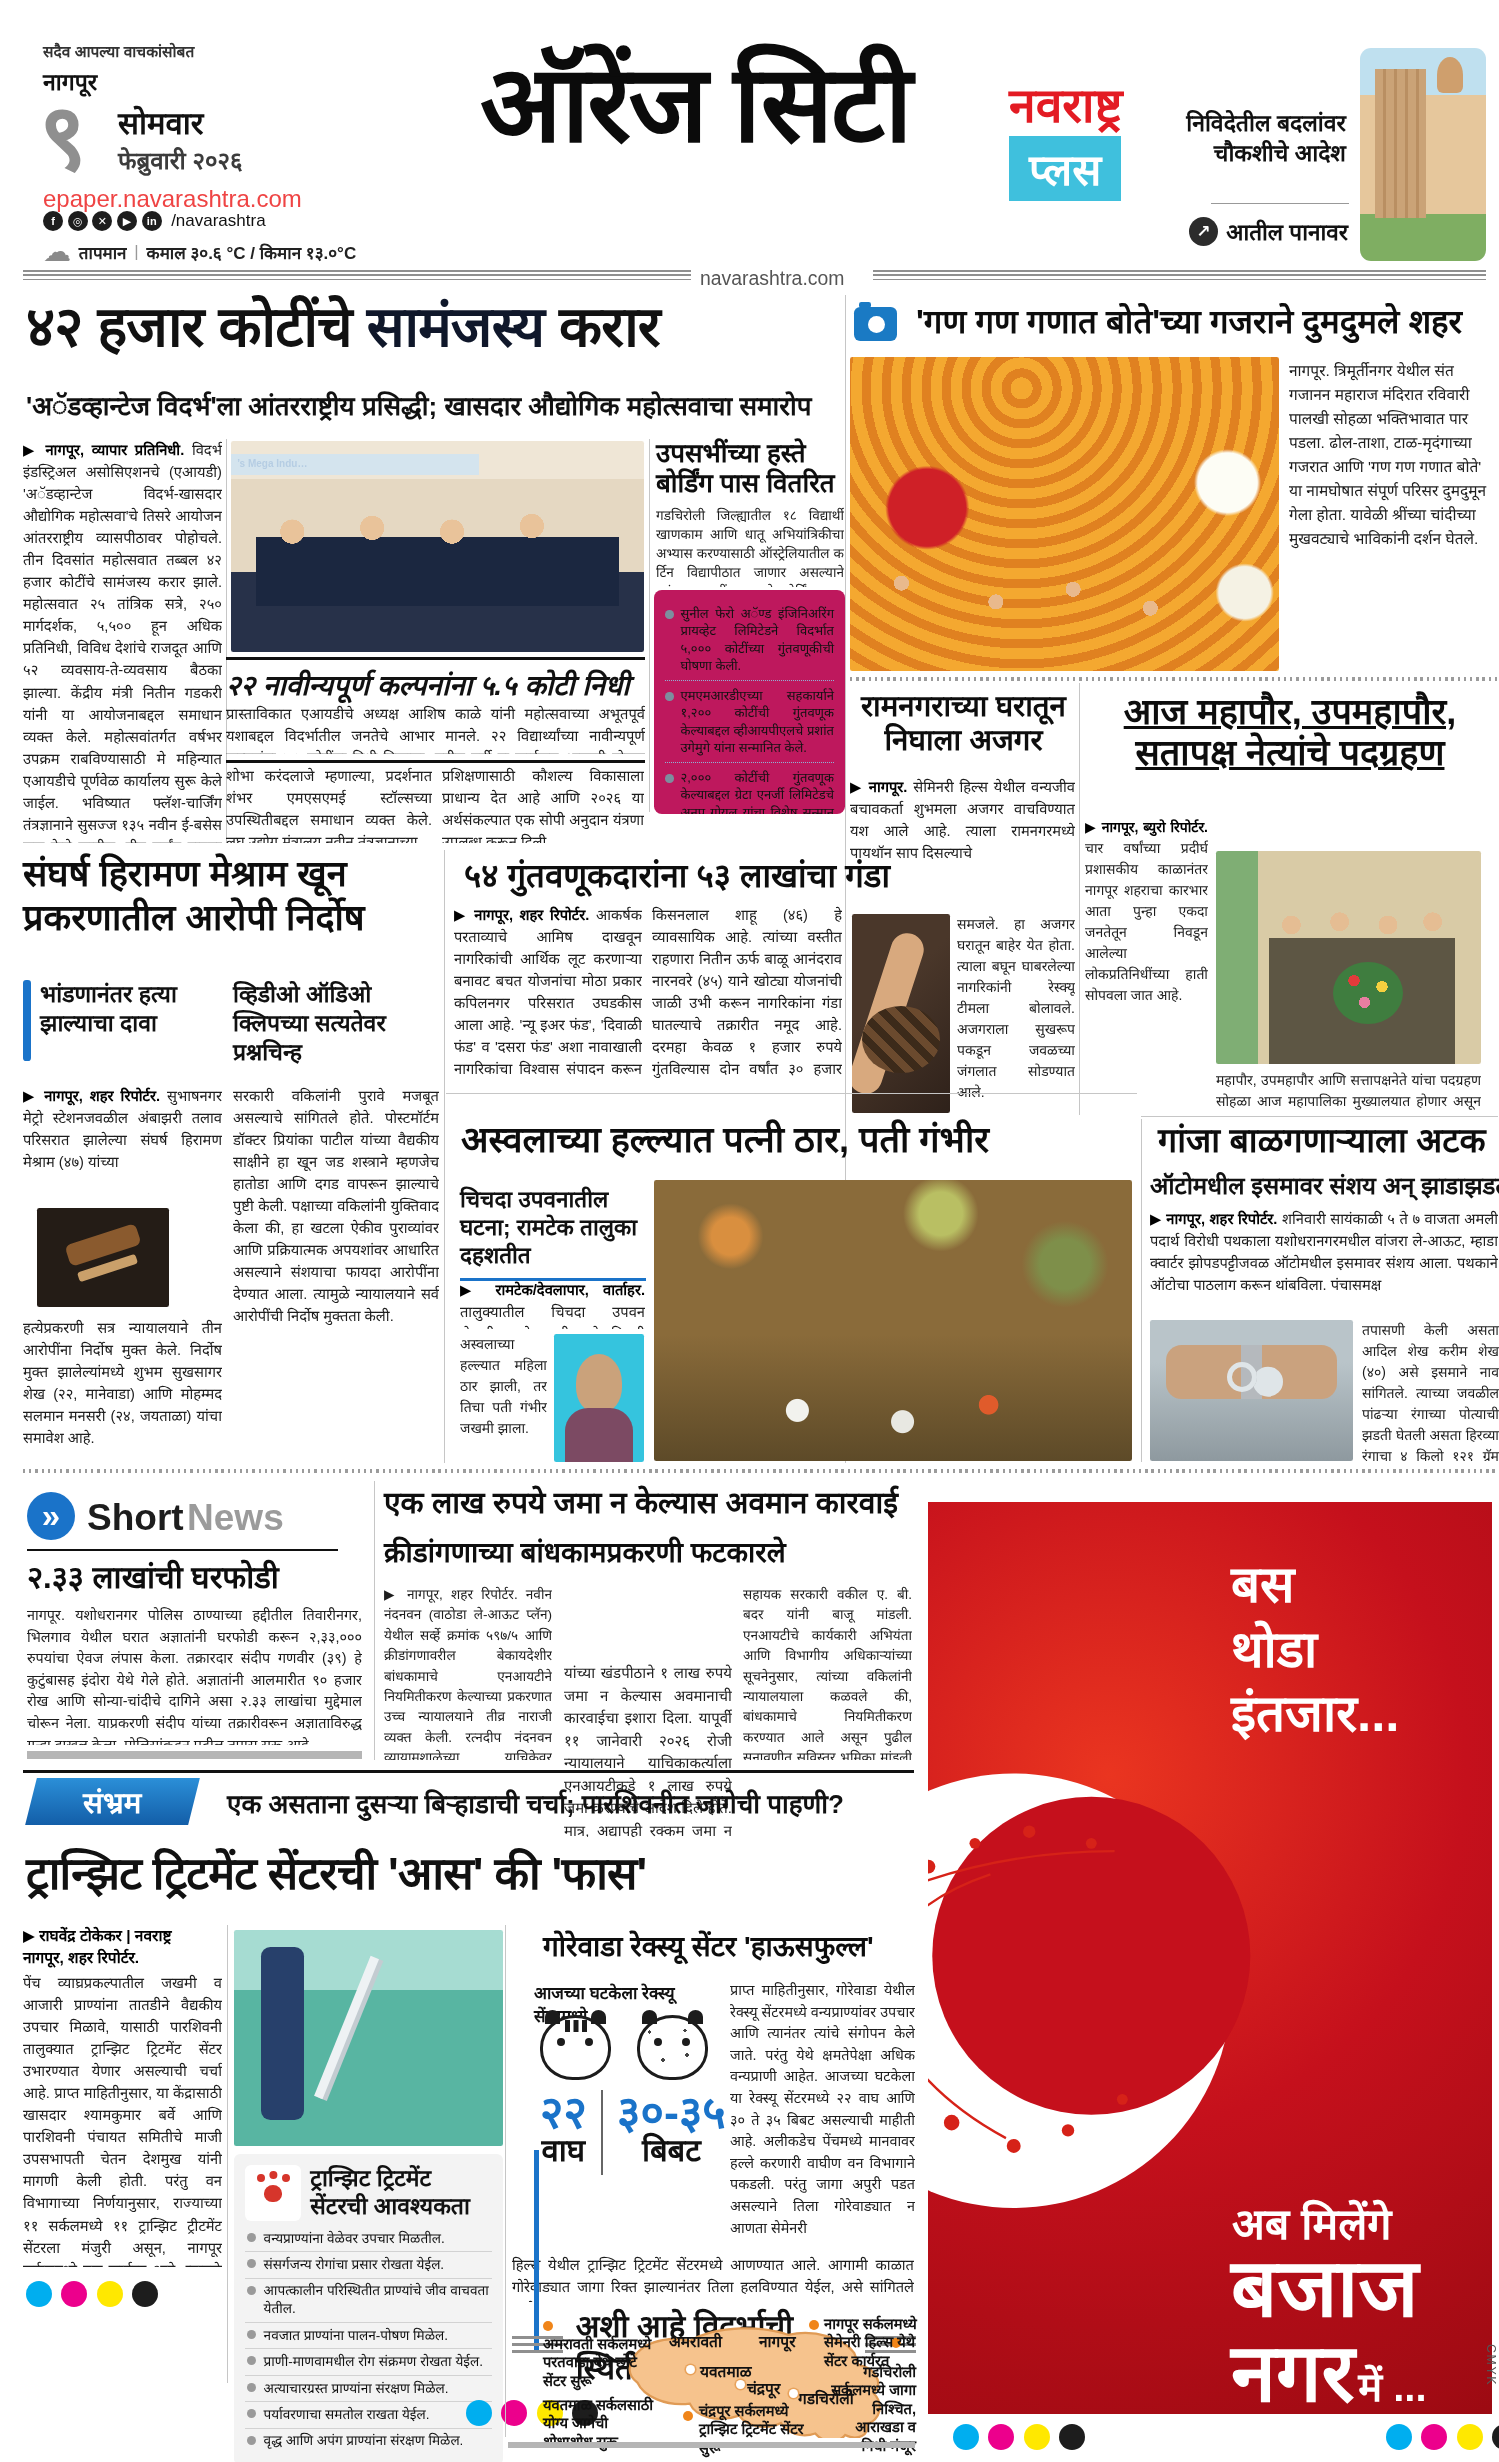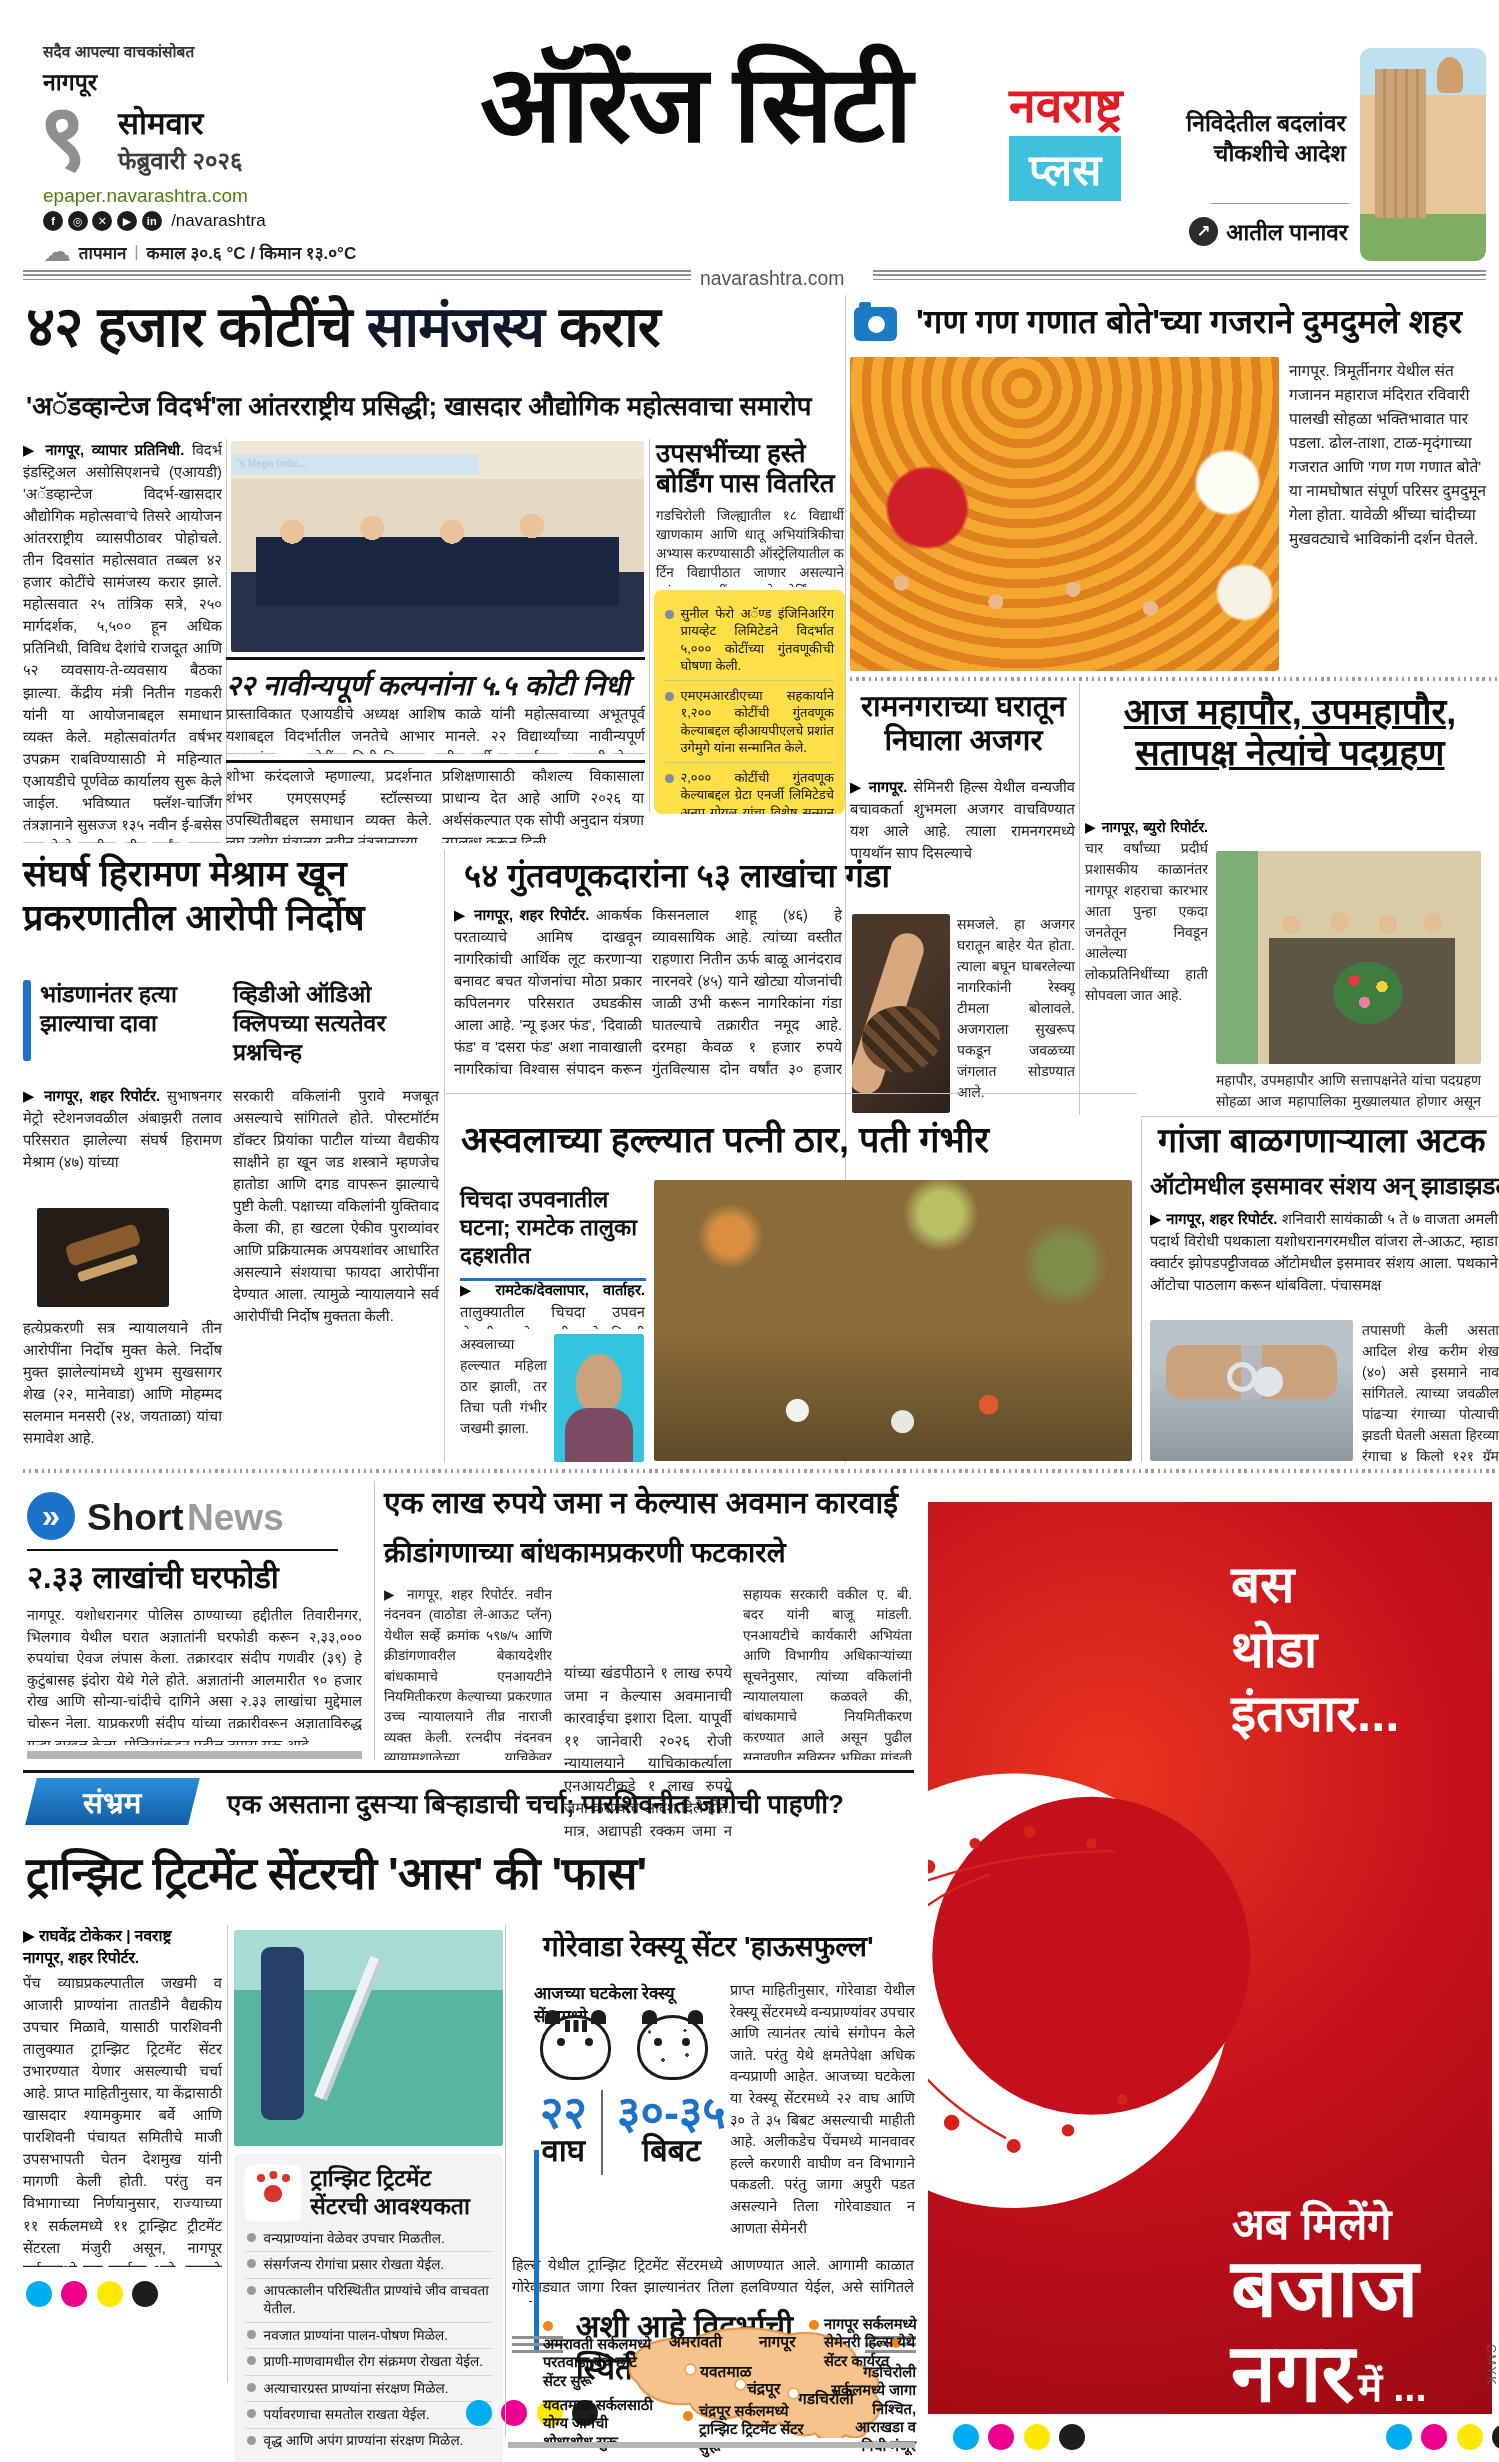--- a/index.html
+++ b/index.html
@@ -12,21 +12,21 @@
   .vrule{position:absolute;width:0.8px;background:#c6c6c6;}
   .hrule{position:absolute;height:0.8px;background:#c6c6c6;}
   .dotted{position:absolute;height:3.9px;background-image:repeating-linear-gradient(90deg,#9b9b9b 0 2.3px,transparent 2.3px 6.2px);}
   .nowrap{white-space:nowrap;}
   
   .tagline{font-size:15.5px;font-weight:bold;color:#333;}
   .city{font-size:23px;font-weight:bold;}
   .bignine{font-size:92px;font-weight:bold;color:#8f8f8f;line-height:.85;}
   .weekday{font-size:31px;font-weight:bold;}
   .month{font-size:24px;font-weight:bold;color:#3c3c3c;}
-  .epaper{font-size:19px;color:#4d7c0f;}
+  .epaper{font-size:24px;color:#ef4444;}
   .soc{display:flex;gap:4.7px;align-items:center;}
   .soc i{width:20px;height:20px;border-radius:50%;background:#1d1d1d;color:#fff;font-style:normal;
          font-size:11px;display:flex;align-items:center;justify-content:center;font-weight:bold;}
   .handle{font-size:17px;margin-left:4.7px;}
   .weather{font-size:17px;color:#222;display:flex;align-items:center;gap:7.8px;}
   .cloud{font-size:28px;color:#8a8a8a;line-height:1;}
   .masthead{font-size:107px;font-weight:bold;letter-spacing:-2.3px;line-height:1;color:#0b0b0b;}
   .brand-red{font-size:48px;font-weight:bold;color:#e31b23;line-height:1.05;}
   .brand-cyan{display:inline-block;background:#3fc0dd;color:#fff;font-size:43px;font-weight:bold;
               padding:3.1px 20px;margin-top:4.7px;}
@@ -36,21 +36,21 @@
               align-items:center;justify-content:center;font-size:17px;}
   .triple{position:absolute;height:10px;background:repeating-linear-gradient(180deg,#8f8f8f 0 1.6px,transparent 1.6px 4.3px);}
   .sitecenter{font-size:19.4px;color:#555;}
   .photo{position:absolute;border-radius:2.3px;overflow:hidden;}
   
   .lead-h{font-size:56px;font-weight:bold;letter-spacing:-0.8px;line-height:1;}
   .lead-sub{font-size:26px;font-weight:bold;}
   .sec-h{font-weight:bold;color:#0d0d0d;line-height:1.15;}
   .red{color:#0f172a;}
   .boxhead{font-size:28px;font-weight:bold;font-style:italic;}
-  .bullet-box{background:#fde047;border-radius:7.8px;padding:9.3px 11px;}
+  .bullet-box{background:#be185d;border-radius:7.8px;padding:9.3px 11px;}
   .bullet-box div{font-size:13px;line-height:1.35;text-align:justify;padding:5.4px 0 5.4px 15.5px;position:relative;
                   border-bottom:0.8px dotted #8fb0d4;}
   .bullet-box div:last-child{border-bottom:none;}
   .bullet-box div::before{content:"";position:absolute;left:0;top:11px;width:8.5px;height:8.5px;border-radius:50%;background:#7d8e9e;}
   .subtag{font-size:23px;font-weight:bold;line-height:1.25;}
   .bluebar{position:absolute;width:7.8px;background:#1a73c9;border-radius:3.1px;}
   .camera{width:43px;height:34px;background:#1a7ac4;border-radius:6.2px;position:relative;}
   .camera::before{content:"";position:absolute;left:14px;top:8.5px;width:17px;height:17px;border-radius:50%;background:#fff;}
   .camera::after{content:"";position:absolute;left:4.7px;top:-5.4px;width:12.4px;height:6.2px;background:#1a7ac4;border-radius:2.3px;}
   .sn-icon{width:48px;height:48px;border-radius:50%;background:#1a73c9;color:#fff;font-size:33px;font-weight:bold;

